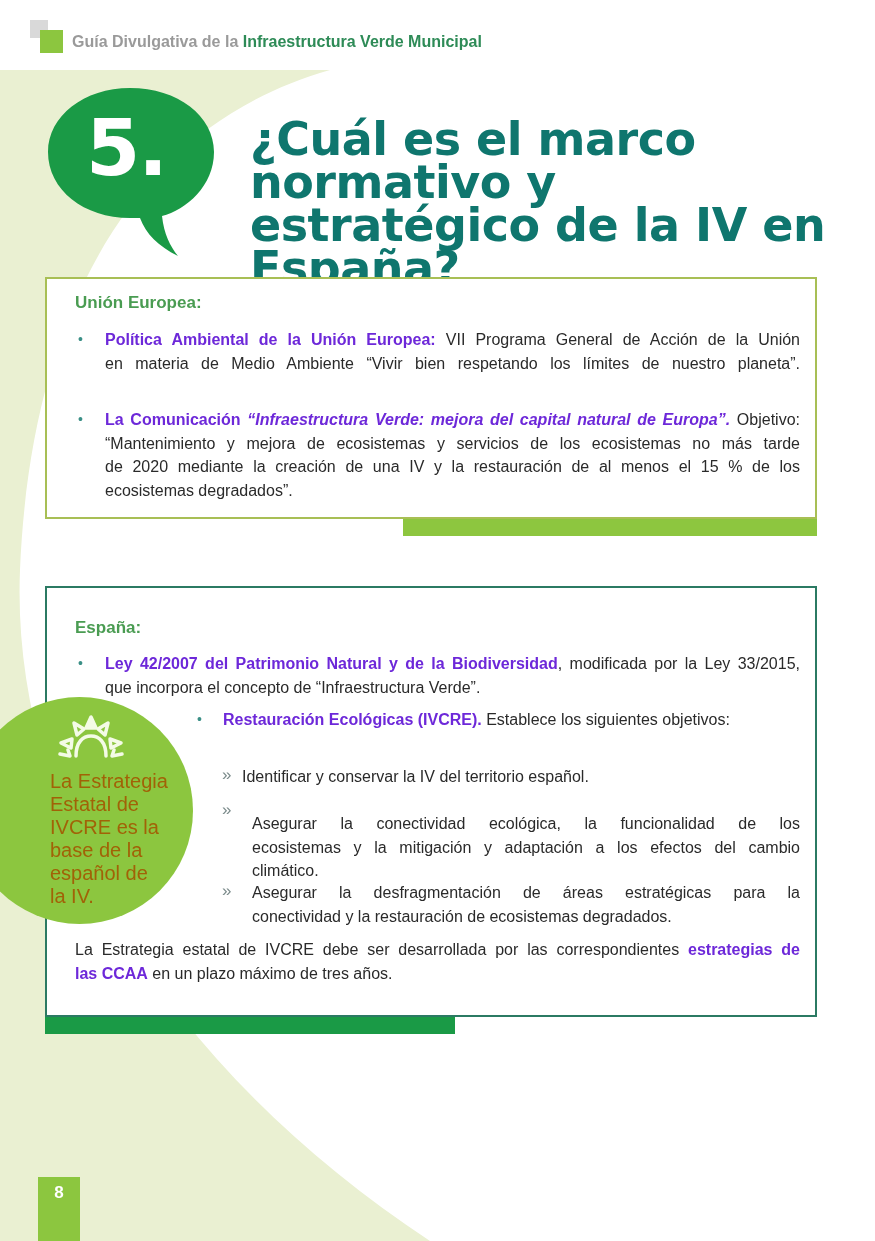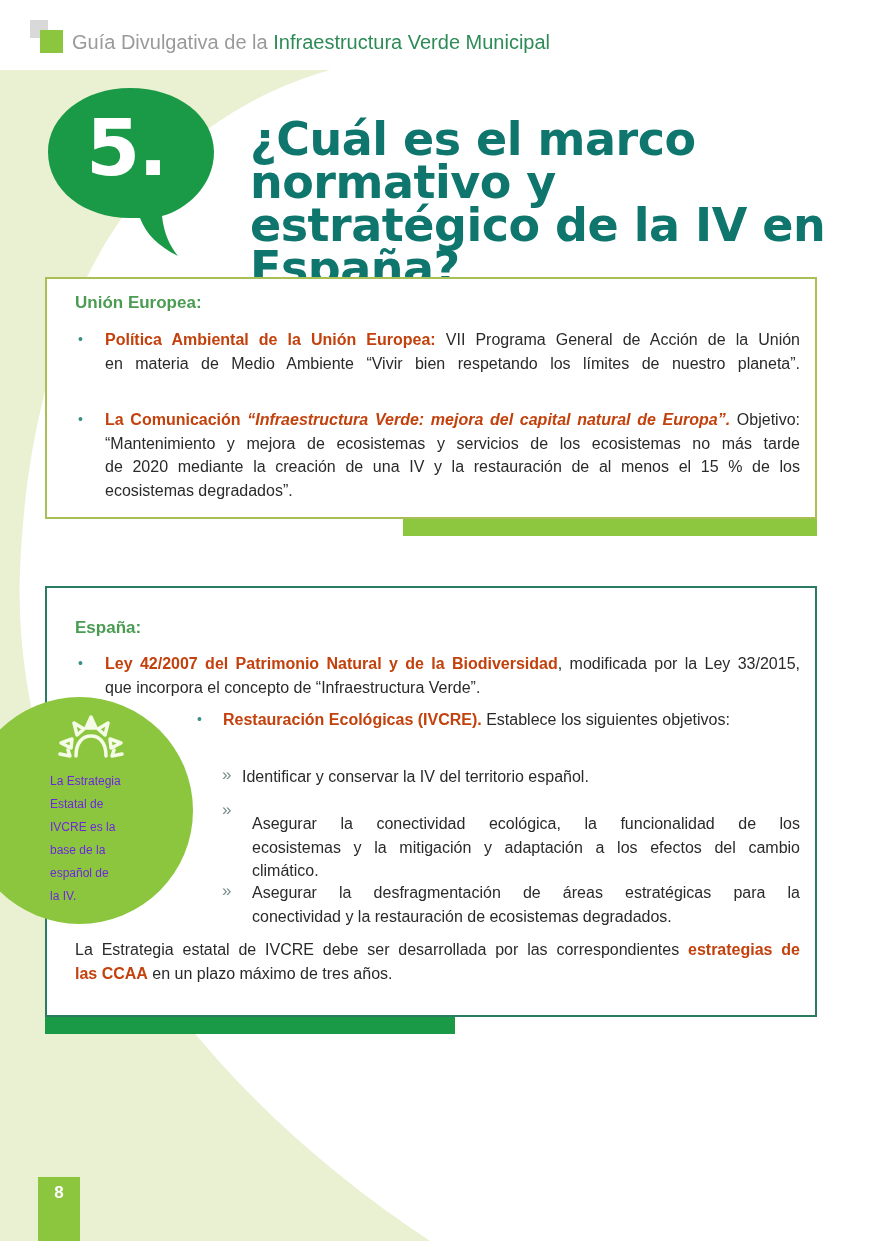--- a/index.html
+++ b/index.html
@@ -14,21 +14,21 @@
     position:absolute; left:0; top:70px; width:875px; height:1171px;
     overflow:hidden; z-index:0;
   }
   .bg-band svg { position:absolute; left:0; top:0; }
 
   
   .header { position:absolute; left:30px; top:18px; height:40px; z-index:2; display:flex; align-items:center; }
   .logo-mark { position:relative; width:36px; height:36px; margin-right:6px; }
   .logo-mark .sq-grey { position:absolute; left:0; top:0; width:18px; height:18px; background:#d9d9d9; }
   .logo-mark .sq-green { position:absolute; left:10px; top:10px; width:23px; height:23px; background:#8cc63f; }
-  .header-text { font-size:20px; color:#9a9a9a; margin-top:8px; }
+  .header-text { font-size:16px; color:#9a9a9a; margin-top:8px;font-weight:bold; }
   .header-text .accent { color:#2e8b57; }
 
   
   .bubble { position:absolute; left:46px; top:86px; width:170px; height:170px; z-index:2; }
   .bubble-num {
     position:absolute; left:0; top:12px; width:160px; text-align:center;
     font-size:78px; font-weight:bold; color:#ffffff; line-height:100px;
     font-family:"DejaVu Sans", sans-serif; letter-spacing:-2px;
   }
   .title {
@@ -43,33 +43,33 @@
   }
   .box-eu { left:45px; top:277px; width:772px; height:242px; border:2px solid #a8bf55; }
   .bar-eu { position:absolute; left:403px; top:519px; width:414px; height:17px; background:#8dc63f; z-index:2; }
   .box-es { left:45px; top:586px; width:772px; height:431px; border:2px solid #2b7a63; }
   .bar-es { position:absolute; left:45px; top:1017px; width:410px; height:17px; background:#1a9a46; z-index:2; }
 
   .sec-title { position:absolute; font-size:17px; font-weight:bold; color:#4a9c52; }
   .para {
     position:absolute; font-size:16px; line-height:23.5px; color:#2a2a2a; text-align:justify;
   }
-  .para b { color:#c2410c; }
+  .para b { color:#6d28d9; }
   .bullet { position:absolute; color:#3a8f86; font-size:14px; }
   .chev { position:absolute; color:#7a8a8a; font-size:17px; }
 
   
   .callout {
     position:absolute; left:-34px; top:697px; width:227px; height:227px; border-radius:50%;
     background:#8cc63f; z-index:3;
   }
   .callout-icon { position:absolute; left:56px; top:714px; width:70px; height:44px; z-index:4; }
   .callout-text {
     position:absolute; left:50px; top:770px; width:120px; z-index:4;
-    color:#6d28d9; font-size:12px; line-height:23px;
+    color:#a16207; font-size:20px; line-height:23px;
   }
 
   
   .page-num-box {
     position:absolute; left:38px; top:1177px; width:42px; height:64px; background:#8cc63f; z-index:2;
   }
   .page-num { position:absolute; left:0; top:6px; width:42px; text-align:center; color:#fff; font-size:17px; font-weight:bold; }
 </style>
 </head>
 <body>

